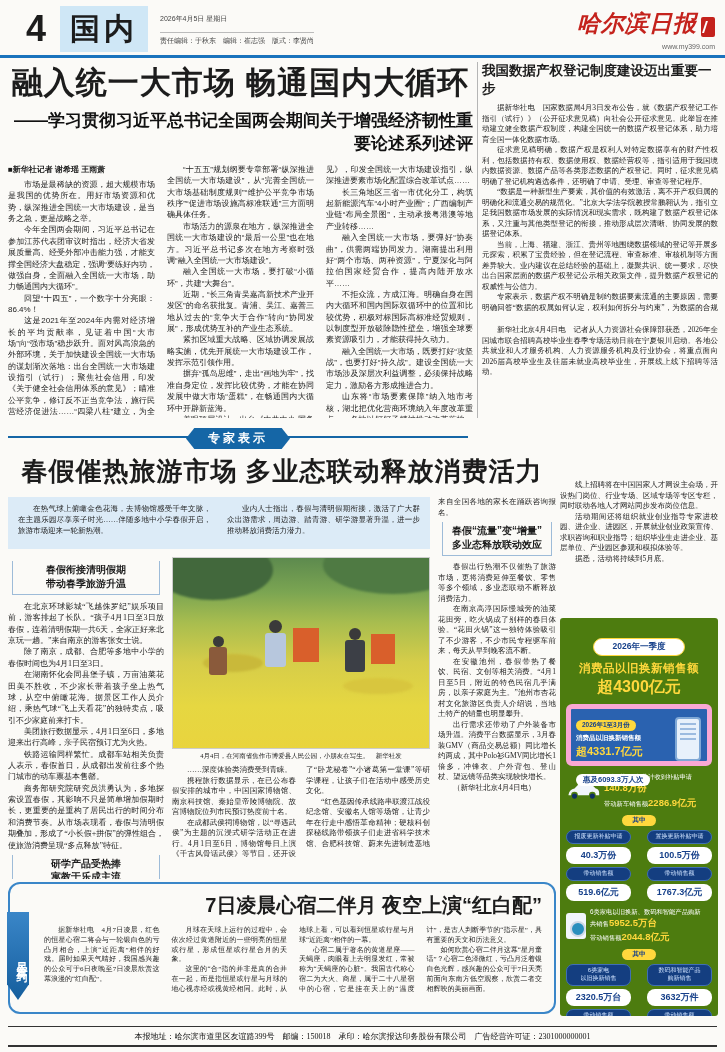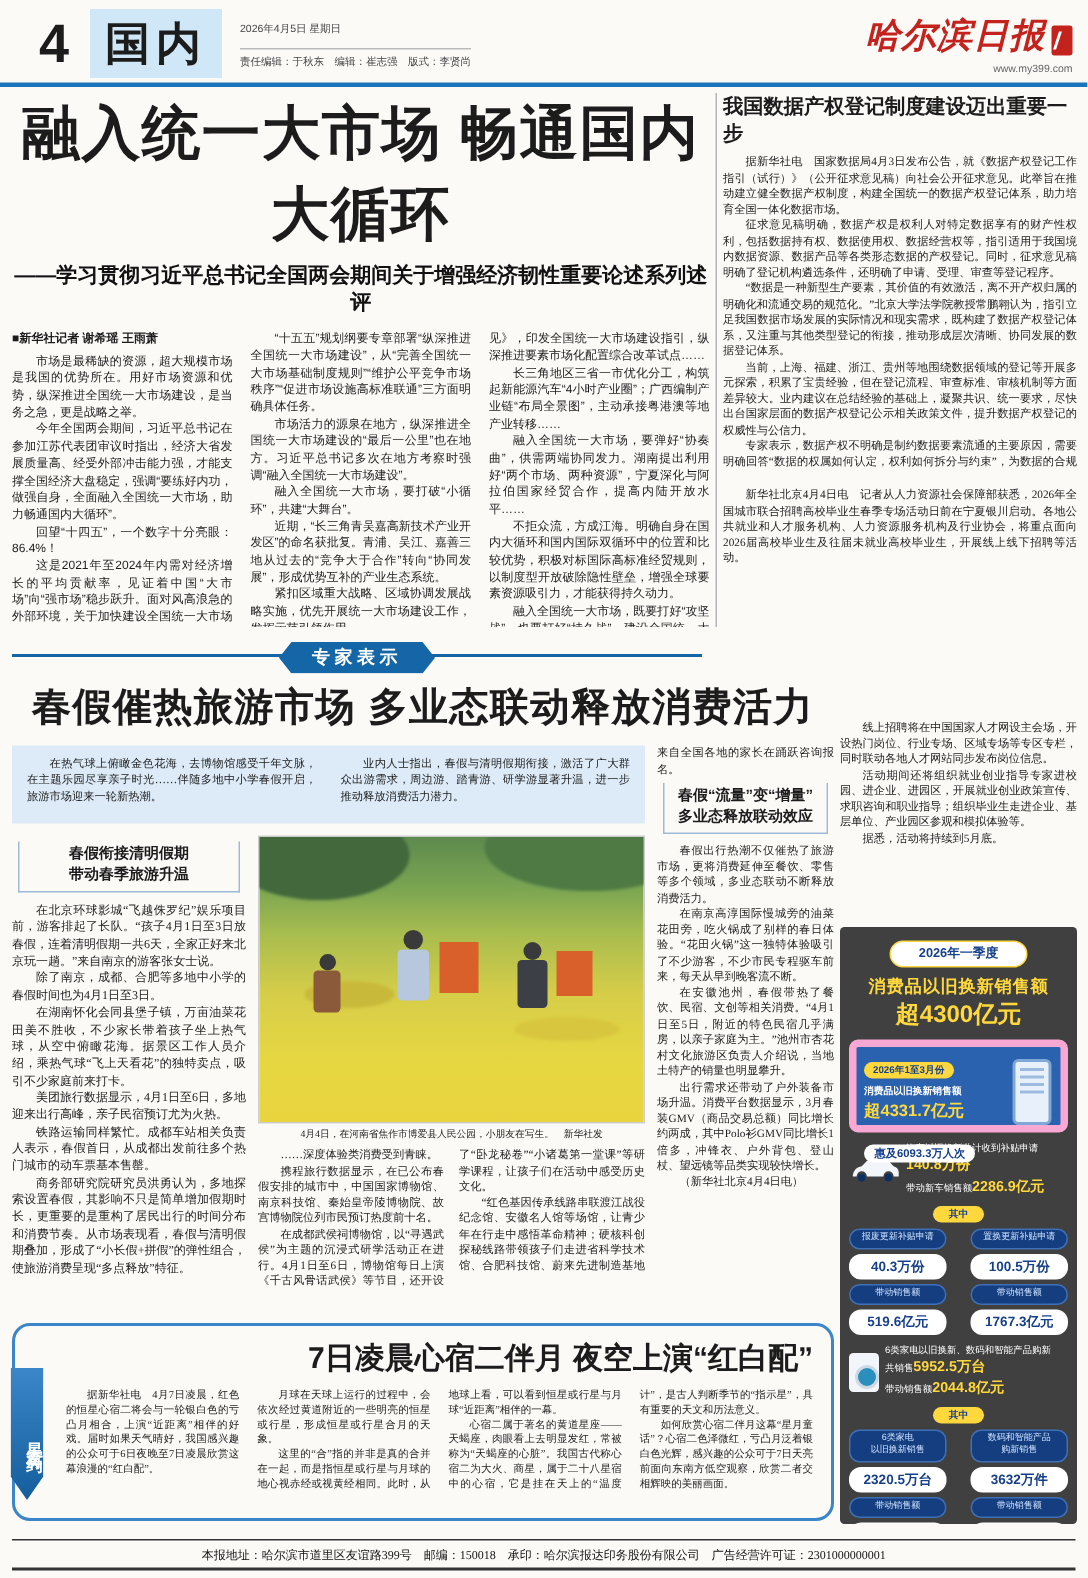--- a/index.html
+++ b/index.html
@@ -17,22 +17,22 @@
   .meta-col .editors { border-top:1px solid #bbb; padding-top:3px; }
   .brand { position:absolute; right:2px; top:2px; text-align:right; }
   .brand-name { font-size:23px; font-weight:900; color:#c4221c; font-style:italic; letter-spacing:1px; display:inline-block; }
   .brand-seal { display:inline-block; width:14px; height:20px; background:#c4221c; margin-left:4px; vertical-align:middle; position:relative; border-radius:2px; }
   .brand-seal::after { content:""; position:absolute; left:3px; top:4px; width:8px; height:12px; border-left:2px solid #fff; transform:skewX(-18deg); }
   .brand-url { font-size:7px; color:#666; margin-top:4px; }
   .head-rule { position:absolute; left:0; top:55px; width:725px; height:3px; background:#1a73bd; }
 
   
   .lead { position:absolute; left:8px; top:62px; width:465px; height:356px; overflow:hidden; }
-  .lead h1 { font-size:39px; font-weight:900; text-align:center; letter-spacing:1px; }
-  .lead .sub { font-size:14px; font-weight:700; text-align:center; margin-top:5px; color:#111; }
+  .lead h1 { font-size:31px; font-weight:900; text-align:center; letter-spacing:1px; }
+  .lead .sub { font-size:17px; font-weight:700; text-align:right; margin-top:5px; color:#111; }
   .lead-body { margin-top:9px; column-count:3; column-gap:12px; height:288px; overflow:hidden; }
   .byline { font-size:8px; font-weight:700; margin-bottom:4px; font-family:"Liberation Sans",sans-serif; }
   p.para { font-size:8px; line-height:1.42; text-align:justify; text-indent:2em; }
   .vrule { position:absolute; left:477px; top:62px; height:356px; border-left:1px solid #b5b5b5; }
 
   
   .rightcol { position:absolute; left:482px; top:62px; width:236px; }
   .rc-h { font-size:13.5px; font-weight:900; line-height:1.3; margin-bottom:6px; }
   .rc-body { overflow:hidden; }
   .rc-body p.para { font-size:7.5px; line-height:1.4; }
@@ -63,21 +63,21 @@
   .photo .head { position:absolute; background:#3a3a3a; border-radius:50%; }
   .photo .body { position:absolute; background:#4a6fa5; border-radius:3px; }
   .caption { font-size:6.5px; text-align:center; margin:3px 0 4px; color:#222; }
   .mid-text { column-count:2; column-gap:10px; height:104px; overflow:hidden; }
   .mid-text p.para { font-size:7.5px; line-height:1.4; }
   .fcol3 { width:118px; height:412px; overflow:hidden; }
   .fcol3 p.para, .fcol3 .lead-in { font-size:7.5px; line-height:1.4; text-align:justify; }
   .fcol3 .lead-in { margin-bottom:4px; }
 
   
-  .ig { position:absolute; left:560px; top:618px; width:158px; height:398px; background:#404040; border-radius:3px; padding:9px 6px 4px; font-family:"Liberation Sans",sans-serif; color:#fff; overflow:hidden; }
+  .ig { position:absolute; left:560px; top:618px; width:158px; height:398px; background:#4d7c0f; border-radius:3px; padding:20px 6px 4px; font-family:"Liberation Sans",sans-serif; color:#fff; overflow:hidden; }
   .ig-badge { width:92px; margin:0 auto; background:#fff; color:#16408a; font-size:8.5px; font-weight:800; text-align:center; border-radius:9px; padding:2px 0; border:1px solid #ffd83d; }
   .ig-t1 { color:#ffd83d; font-size:11.5px; font-weight:900; text-align:center; margin-top:5px; letter-spacing:0.5px; }
   .ig-t2 { color:#ffd83d; font-size:16px; font-weight:900; text-align:center; margin-top:1px; }
   .ig-panel { background:#2a62b0; border:5px solid #f9a8d4; border-radius:6px; margin-top:6px; padding:4px 5px; position:relative; height:62px; }
   .ig-period { display:inline-block; background:#ffd83d; color:#16408a; font-size:6.5px; font-weight:800; border-radius:7px; padding:1px 6px; }
   .ig-pl { font-size:6.5px; margin-top:3px; font-weight:700; }
   .ig-pv { font-size:11px; font-weight:900; color:#ffd83d; margin-top:1px; }
   .ig-wpill { display:inline-block; background:#fff; color:#16408a; font-size:7.5px; font-weight:900; border-radius:8px; padding:1px 7px; margin-top:15px; }
   .ig-phone { position:absolute; right:6px; top:8px; width:26px; height:44px; background:#e8f1fb; border-radius:4px; border:2px solid #7fa8d6; }
   .ig-phone::after { content:""; position:absolute; left:3px; top:4px; width:16px; height:2px; background:#9cbbe0; box-shadow:0 5px 0 #9cbbe0,0 10px 0 #9cbbe0,0 15px 0 #9cbbe0; }
@@ -188,20 +188,22 @@
           <div class="fsub">春假衔接清明假期
 带动春季旅游升温</div>
           <div>
               <p class="para">在北京环球影城“飞越侏罗纪”娱乐项目前，游客排起了长队。“孩子4月1日至3日放春假，连着清明假期一共6天，全家正好来北京玩一趟。”来自南京的游客张女士说。</p>
               <p class="para">除了南京，成都、合肥等多地中小学的春假时间也为4月1日至3日。</p>
               <p class="para">在湖南怀化会同县堡子镇，万亩油菜花田美不胜收，不少家长带着孩子坐上热气球，从空中俯瞰花海。据景区工作人员介绍，乘热气球“飞上天看花”的独特卖点，吸引不少家庭前来打卡。</p>
               <p class="para">美团旅行数据显示，4月1日至6日，多地迎来出行高峰，亲子民宿预订尤为火热。</p>
               <p class="para">铁路运输同样繁忙。成都车站相关负责人表示，春假首日，从成都出发前往多个热门城市的动车票基本售罄。</p>
               <p class="para">商务部研究院研究员洪勇认为，多地探索设置春假，其影响不只是简单增加假期时长，更重要的是重构了居民出行的时间分布和消费节奏。从市场表现看，春假与清明假期叠加，形成了“小长假+拼假”的弹性组合，使旅游消费呈现“多点释放”特征。</p>
             </div>
+          <div class="fsub">研学产品受热捧
+寓教于乐成主流</div>
 
         </div>
         <div class="fmid">
           <div class="photo">
             <div class="blob" style="left:-20px;top:-18px;width:120px;height:60px;background:#42683c"></div>
             <div class="blob" style="left:150px;top:-22px;width:140px;height:58px;background:#4f7a43"></div>
             <div class="blob" style="left:30px;top:96px;width:60px;height:18px;background:#c9b93a"></div>
             <div class="blob" style="left:170px;top:120px;width:70px;height:16px;background:#d8c63e"></div>
             <div class="head" style="left:96px;top:62px;width:13px;height:13px"></div>
             <div class="body" style="left:92px;top:75px;width:21px;height:34px;background:#b7c7dd"></div>

